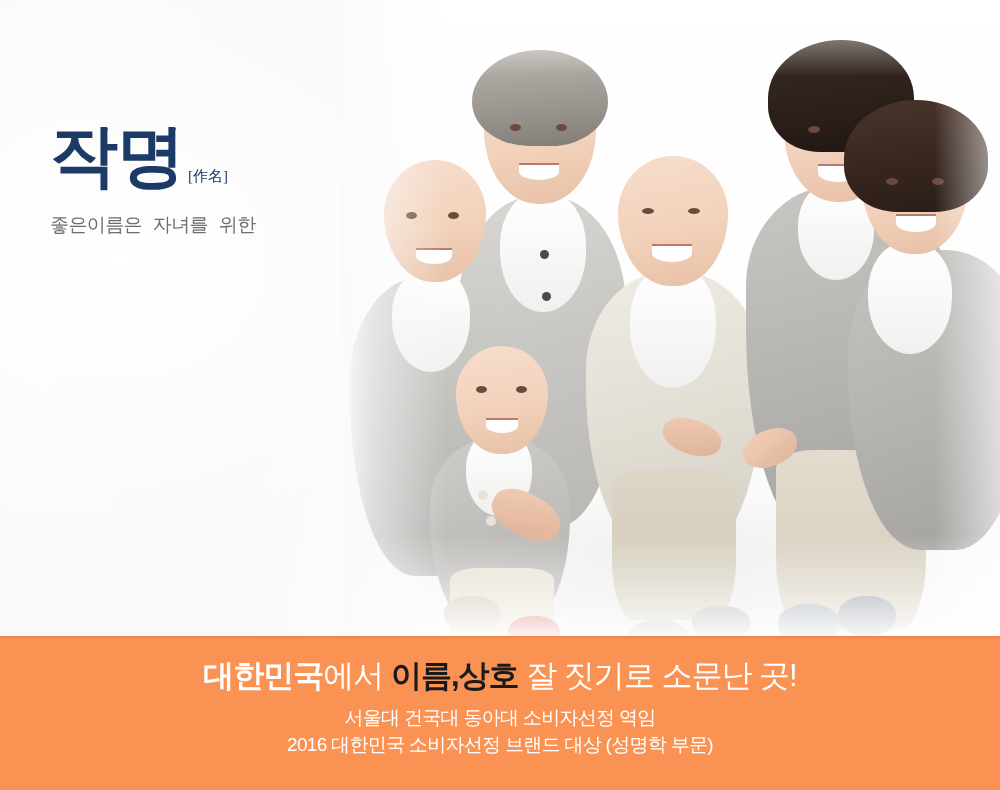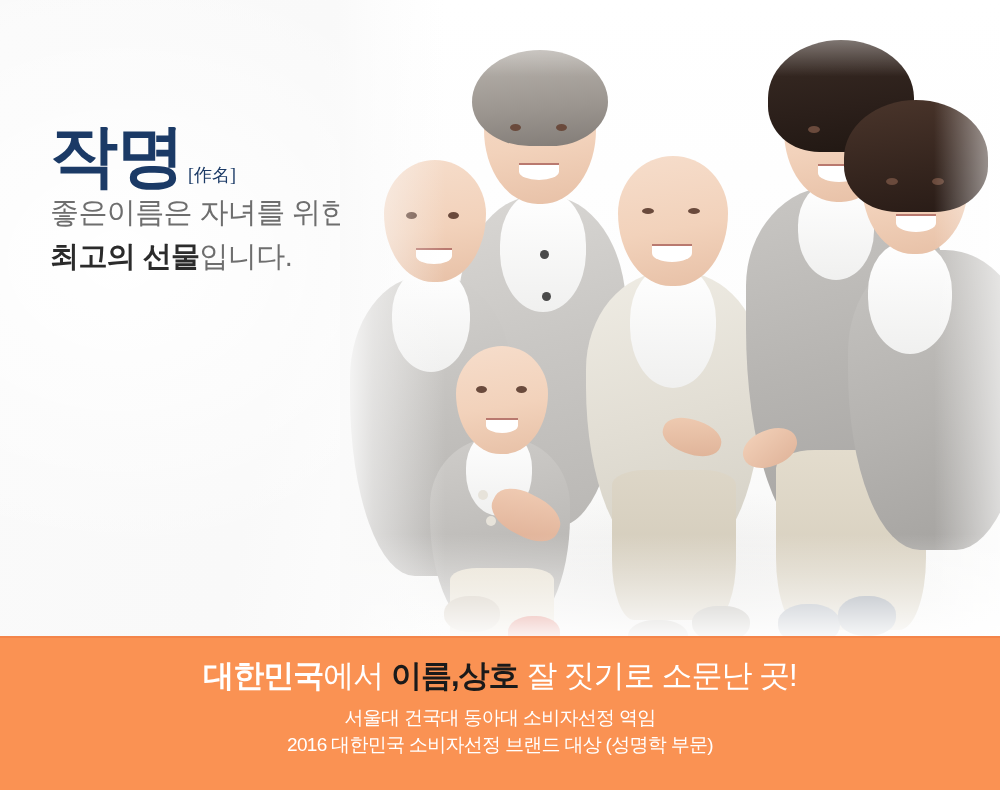--- a/index.html
+++ b/index.html
@@ -58,35 +58,37 @@
   .title-main {
     font-family: "Liberation Serif", "DejaVu Serif", serif;
     font-size: 68px;
     font-weight: 700;
     color: #1b3a66;
     letter-spacing: -1px;
     line-height: 1;
   }
   .title-hanja {
     font-family: "Liberation Serif", "DejaVu Serif", serif;
-    font-size: 18px;
+    font-size: 15px;
     font-weight: 400;
     color: #1b3a66;
     margin-left: 4px;
     padding-bottom: 6px;
     letter-spacing: 0px;
   }
 
   .subcopy {
-    font-size: 29px;
+    margin-top: 22px;
+    font-size: 19px;
     line-height: 1.52;
     color: #6e6e6e;
     font-weight: 400;
     letter-spacing: -0.6px;
     white-space: nowrap;
+    font-family: Liberation Mono, monospace;
   }
   .subcopy .strong {
     color: #2b2b2b;
     font-weight: 700;
   }
 
   
   .photo {
     position: absolute;
     left: 340px;
@@ -191,21 +193,20 @@
   <div class="hero">
     <div class="hero-wash"></div>
 
     <div class="copy-block">
       <div class="title-row">
         <span class="title-main">작명</span>
         <span class="title-hanja">[作名]</span>
       </div>
       <div class="subcopy">
         <div>좋은이름은 자녀를 위한</div>
-        <div><span class="strong">최고의 선물</span><span>입니다.</span></div>
       </div>
     </div>
 
     <div class="photo">
       <div class="photo-bg"></div>
       <div class="floor-shadow"></div>
 
       <div class="person">
         <div class="body" style="left:118px;top:196px;width:168px;height:330px;background:linear-gradient(165deg,#d9d7d4 0%,#c9c7c4 45%,#b9b7b4 100%);"></div>
         <div class="collar" style="left:160px;top:192px;width:86px;height:120px;border-radius:44% 44% 50% 50%;"></div>

